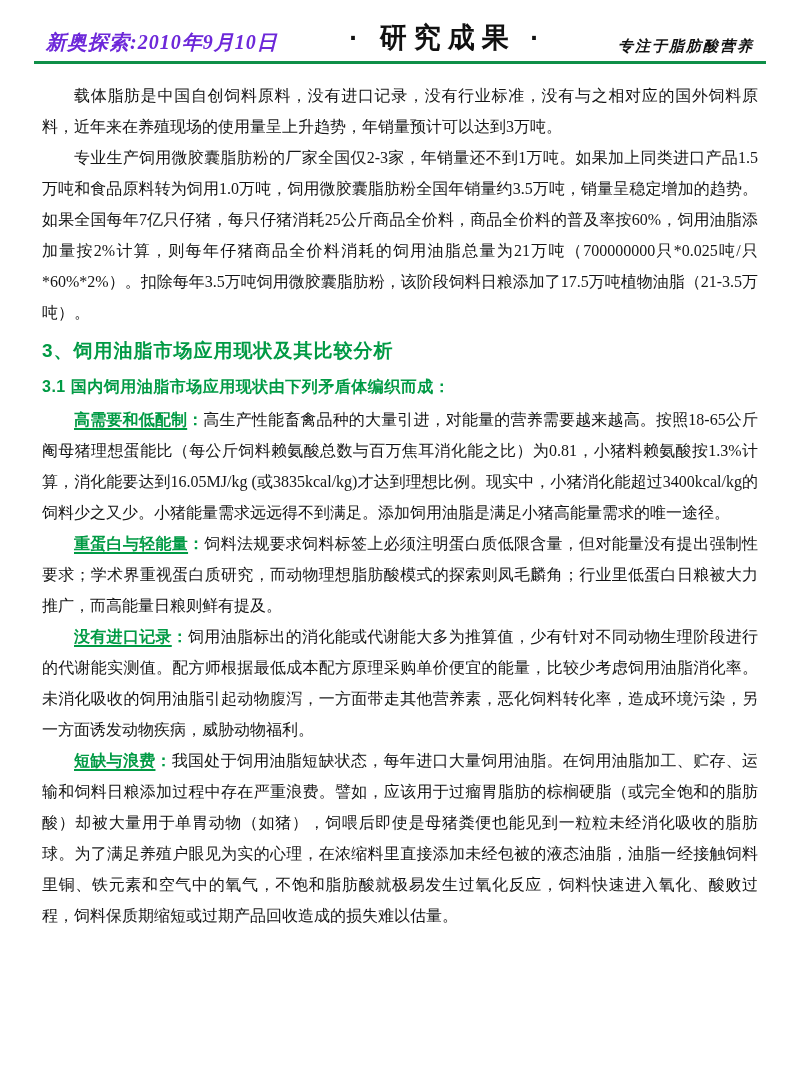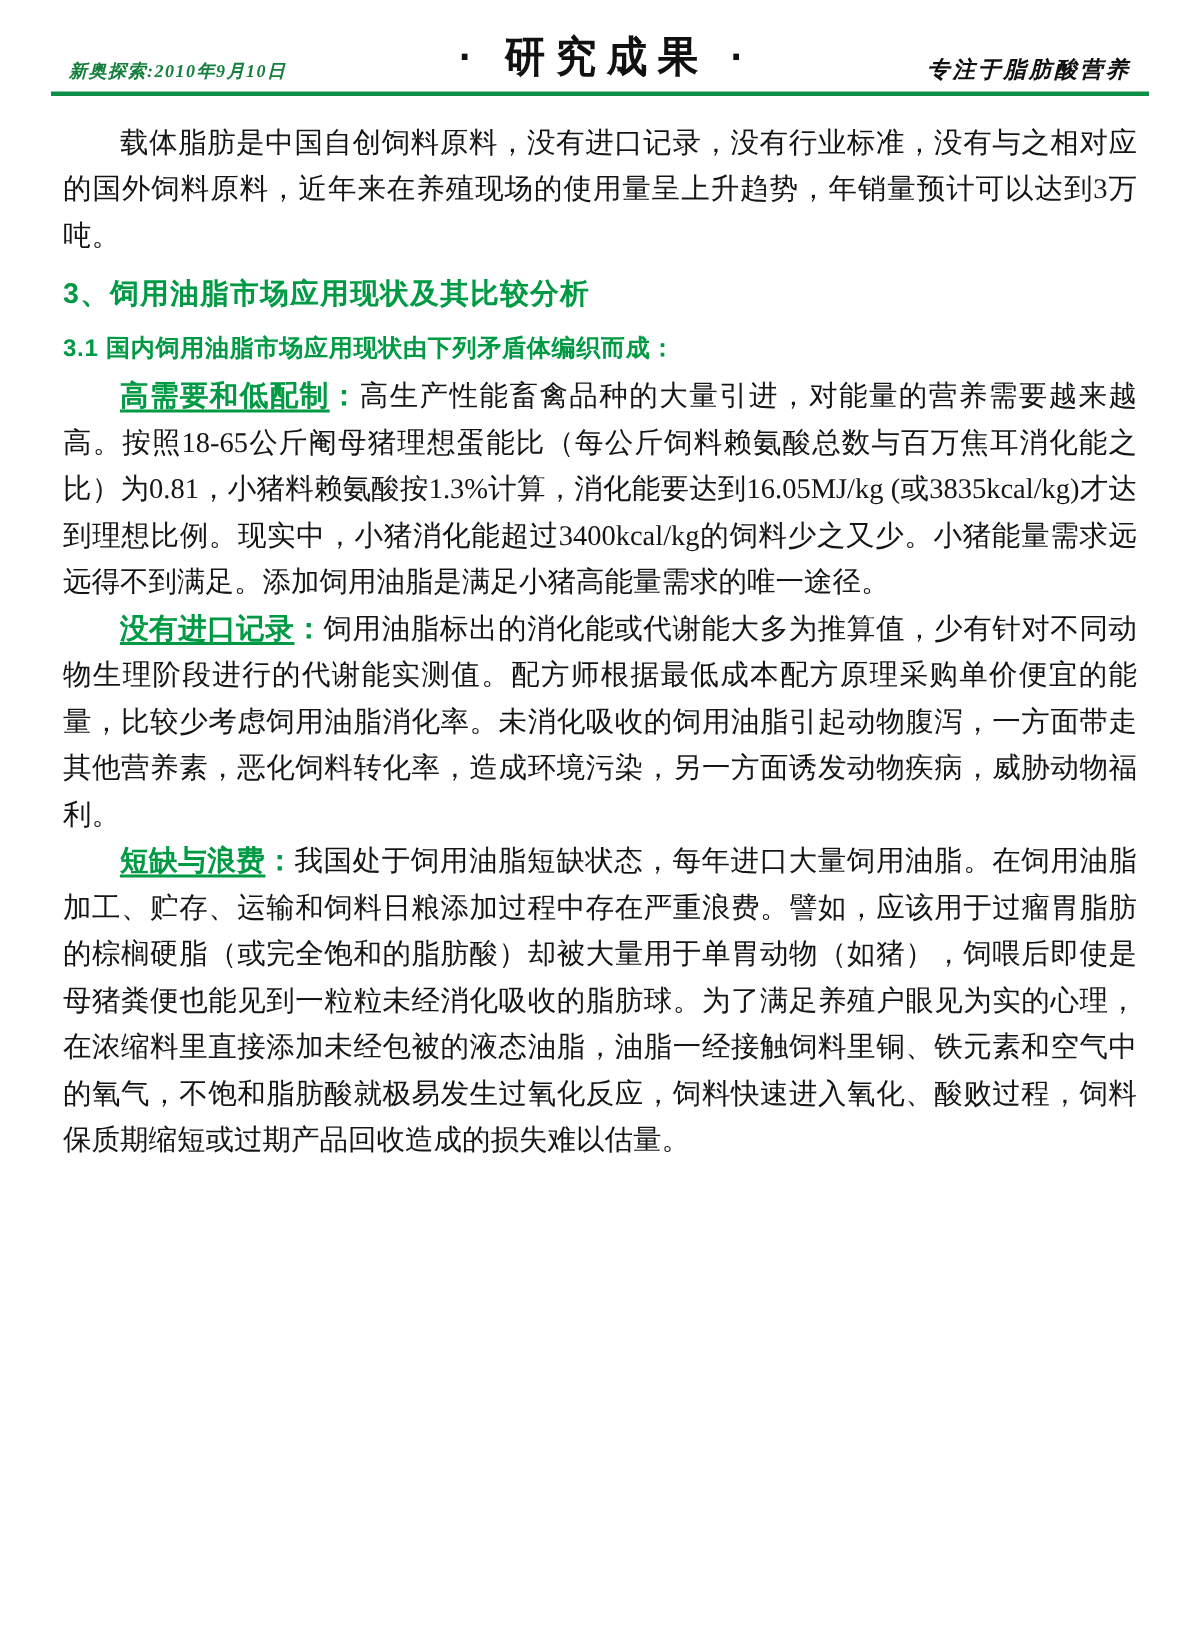--- a/index.html
+++ b/index.html
@@ -14,38 +14,38 @@
 
   
   .header{ padding:20px 32px 0 32px; }
   .header-row{
     display:flex; align-items:flex-end; justify-content:space-between;
     padding:0 14px 5px 14px;
   }
   .hdr-left{
     font-family:"Liberation Serif",serif;
     font-style:italic; font-weight:bold;
-    color:#15803d; font-size:12px; letter-spacing:1px;
+    color:#6d28d9; font-size:20px; letter-spacing:1px;
   }
   .hdr-center{
     font-family:"Liberation Sans","DejaVu Sans",sans-serif;
     font-weight:bold; font-size:27px; color:#111;
     letter-spacing:7px; transform:scaleY(1.05);
   }
   .hdr-right{
     font-family:"Liberation Serif",serif;
     font-style:italic; font-weight:bold;
     color:#111; font-size:15px; letter-spacing:2px;
   }
   .hdr-rule{ border-top:3px solid #0e8f48; margin:0 2px; }
 
   
   .content{ padding:16px 42px 0 42px; }
   .para{
-    font-size:19px; line-height:31px;
+    font-size:16px; line-height:31px;
     text-align:justify; text-indent:2em;
     color:#151515;
   }
   .h2{
     font-family:"Liberation Sans","DejaVu Sans",sans-serif;
     color:#009a44; font-weight:bold; font-size:19px;
     margin:10px 0 9px 0; letter-spacing:1px;
   }
   .h3{
     font-family:"Liberation Sans","DejaVu Sans",sans-serif;
@@ -69,28 +69,30 @@
     <div class="header-row">
       <span class="hdr-left">新奥探索:2010年9月10日</span>
       <span class="hdr-center">· 研究成果 ·</span>
       <span class="hdr-right">专注于脂肪酸营养</span>
     </div>
     <div class="hdr-rule"></div>
   </div>
 
   <div class="content">
     <p class="para">载体脂肪是中国自创饲料原料，没有进口记录，没有行业标准，没有与之相对应的国外饲料原料，近年来在养殖现场的使用量呈上升趋势，年销量预计可以达到3万吨。</p>
+    <p class="para">专业生产饲用微胶囊脂肪粉的厂家全国仅2-3家，年销量还不到1万吨。如果加上同类进口产品1.5万吨和食品原料转为饲用1.0万吨，饲用微胶囊脂肪粉全国年销量约3.5万吨，销量呈稳定增加的趋势。如果全国每年7亿只仔猪，每只仔猪消耗25公斤商品全价料，商品全价料的普及率按60%，饲用油脂添加量按2%计算，则每年仔猪商品全价料消耗的饲用油脂总量为21万吨（700000000只*0.025吨/只*60%*2%）。扣除每年3.5万吨饲用微胶囊脂肪粉，该阶段饲料日粮添加了17.5万吨植物油脂（21-3.5万吨）。</p>
 
     <h2 class="h2">3、饲用油脂市场应用现状及其比较分析</h2>
     <h3 class="h3">3.1 国内饲用油脂市场应用现状由下列矛盾体编织而成：</h3>
 
 
     <p class="para"><span class="lead">高需要和低配制</span><span class="lead-colon">：</span><span>高生产性能畜禽品种的大量引进，对能量的营养需要越来越高。按照18-65公斤阉母猪理想蛋能比（每公斤饲料赖氨酸总数与百万焦耳消化能之比）为0.81，小猪料赖氨酸按1.3%计算，消化能要达到16.05MJ/kg (或3835kcal/kg)才达到理想比例。现实中，小猪消化能超过3400kcal/kg的饲料少之又少。小猪能量需求远远得不到满足。添加饲用油脂是满足小猪高能量需求的唯一途径。</span></p>
 
 
+    <p class="para"><span class="lead">重蛋白与轻能量</span><span class="lead-colon">：</span><span>饲料法规要求饲料标签上必须注明蛋白质低限含量，但对能量没有提出强制性要求；学术界重视蛋白质研究，而动物理想脂肪酸模式的探索则凤毛麟角；行业里低蛋白日粮被大力推广，而高能量日粮则鲜有提及。</span></p>
 
     <p class="para"><span class="lead">没有进口记录</span><span class="lead-colon">：</span><span>饲用油脂标出的消化能或代谢能大多为推算值，少有针对不同动物生理阶段进行的代谢能实测值。配方师根据最低成本配方原理采购单价便宜的能量，比较少考虑饲用油脂消化率。未消化吸收的饲用油脂引起动物腹泻，一方面带走其他营养素，恶化饲料转化率，造成环境污染，另一方面诱发动物疾病，威胁动物福利。</span></p>
 
     <p class="para"><span class="lead">短缺与浪费</span><span class="lead-colon">：</span><span>我国处于饲用油脂短缺状态，每年进口大量饲用油脂。在饲用油脂加工、贮存、运输和饲料日粮添加过程中存在严重浪费。譬如，应该用于过瘤胃脂肪的棕榈硬脂（或完全饱和的脂肪酸）却被大量用于单胃动物（如猪），饲喂后即使是母猪粪便也能见到一粒粒未经消化吸收的脂肪球。为了满足养殖户眼见为实的心理，在浓缩料里直接添加未经包被的液态油脂，油脂一经接触饲料里铜、铁元素和空气中的氧气，不饱和脂肪酸就极易发生过氧化反应，饲料快速进入氧化、酸败过程，饲料保质期缩短或过期产品回收造成的损失难以估量。</span></p>
 
   </div>
 
 </div>
 
 </body></html>

